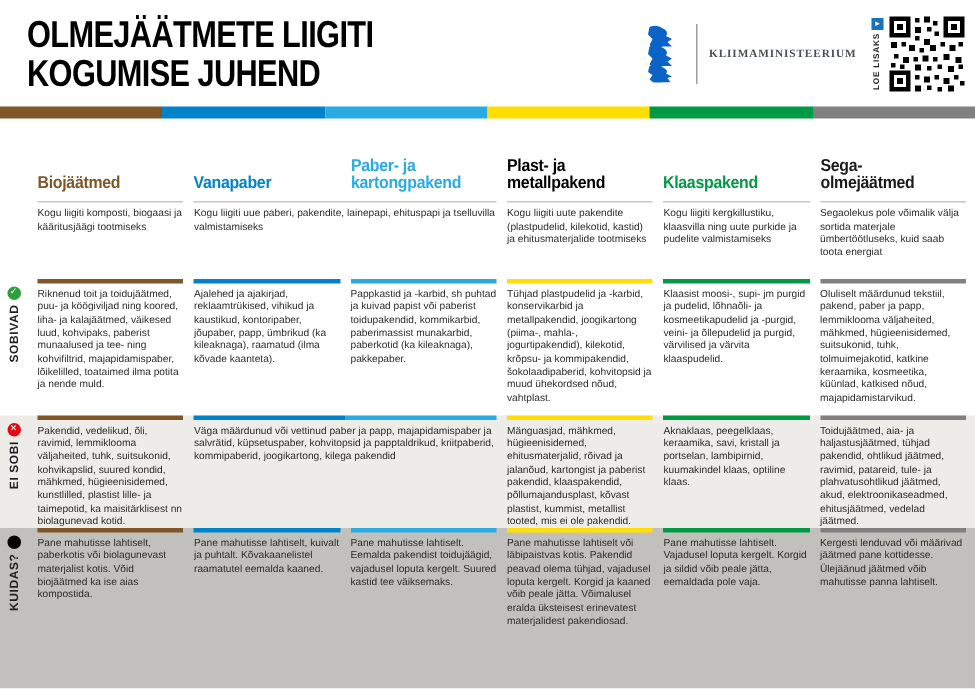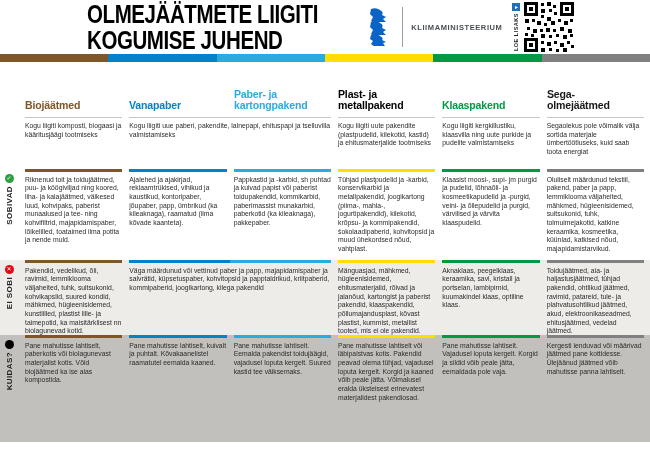--- a/index.html
+++ b/index.html
@@ -2,27 +2,27 @@
 <html><head>
 <meta charset="utf-8">
 <style>
   html,body{margin:0;padding:0;}
   body{
     width:650px;height:459px;overflow:hidden;background:#ffffff;
     font-family:"Liberation Sans","DejaVu Sans",sans-serif;color:#231f20;
     position:relative;
   }
   
-  .header{height:54px;display:flex;align-items:center;justify-content:center;padding:0 6px 0 18px;box-sizing:border-box;}
+  .header{height:71px;display:flex;align-items:center;justify-content:space-between;padding:0 6px 0 18px;box-sizing:border-box;}
   .main-title{
     font-size:25px;font-weight:bold;line-height:1.04;letter-spacing:-0.5px;
     white-space:pre-line;transform:scaleX(.82);transform-origin:left center;color:#000;
   }
   .header-right{display:flex;align-items:center;gap:10px;}
-  .ministry{display:flex;align-items:center;gap:8px;}
+  .ministry{display:flex;align-items:center;gap:8px;font-family:Liberation Serif, serif;}
   .ministry-divider{width:1px;height:40px;background:#9aa0a6;}
   .ministry-name{font-size:7.5px;letter-spacing:.6px;color:#4a4f54;font-weight:bold;}
   .qr-wrap{display:flex;align-items:flex-start;gap:3px;}
   .qr-side{display:flex;flex-direction:column;align-items:center;gap:2px;padding-top:2px;}
   .qr-badge{width:8px;height:8px;background:#1d71b8;color:#fff;font-size:6px;line-height:8px;text-align:center;}
   .qr-label{writing-mode:vertical-rl;transform:rotate(180deg);font-size:5.5px;letter-spacing:.5px;color:#231f20;font-weight:bold;}
   
   .stripe{display:flex;height:8px;width:650px;}
   .stripe div{flex:1;}
   

